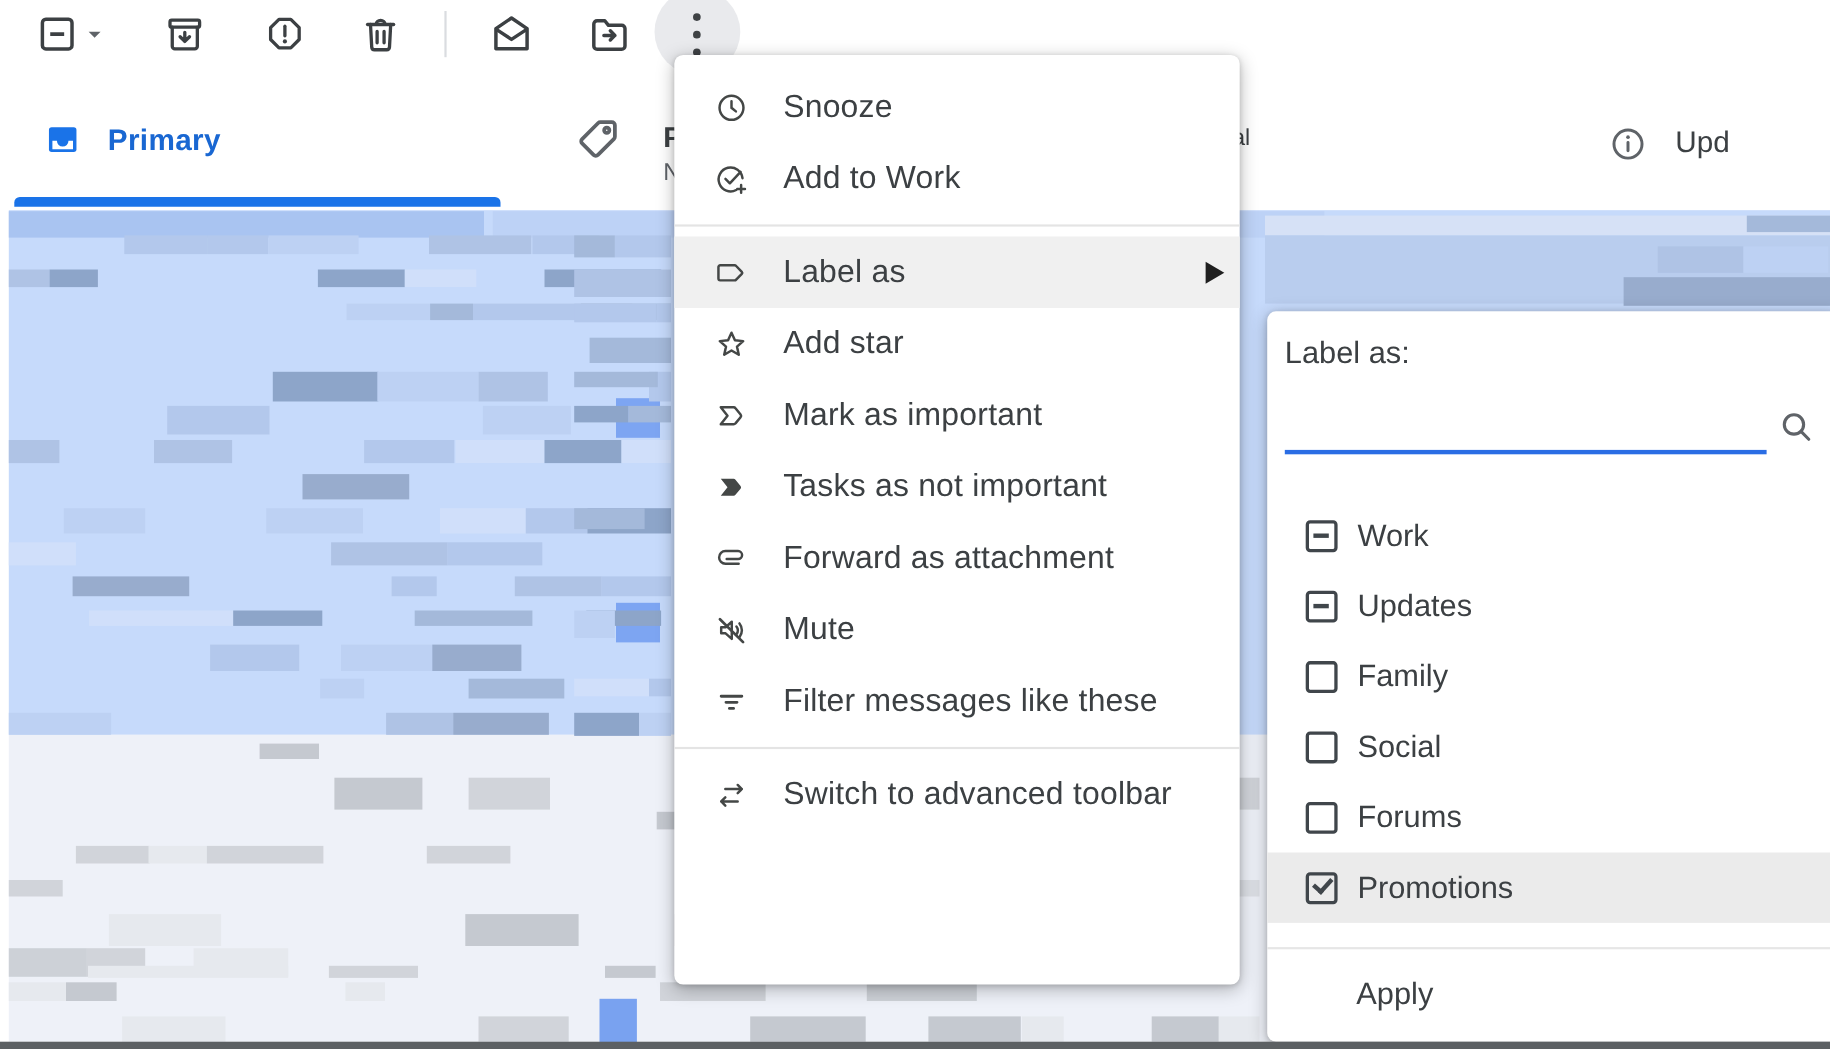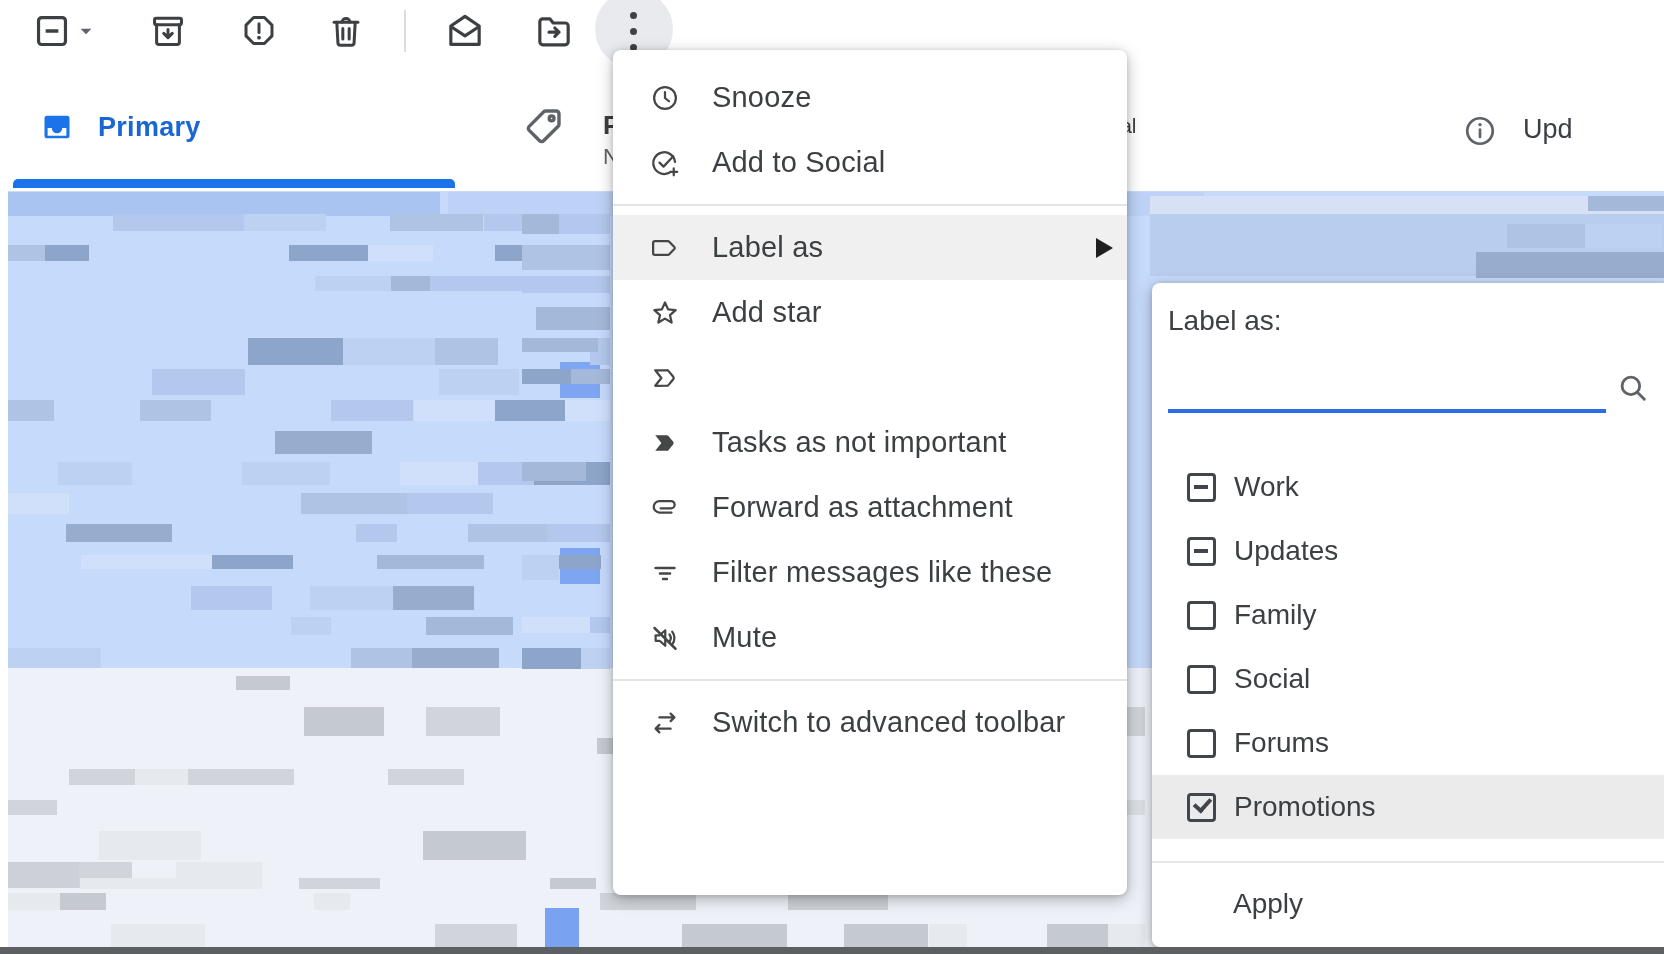--- a/index.html
+++ b/index.html
@@ -316,21 +316,21 @@
       <span class="lbl">Snooze</span>
     </div>
     <div class="ctx-row">
       <span class="mi">
           <svg width="30" height="30" viewBox="0 0 24 24" fill="none" stroke="#444746" stroke-width="1.8" stroke-linecap="round" stroke-linejoin="round">
             <path d="M20 11.2 a8.7 8.7 0 1 0-4.6 8.6"></path>
             <path d="M7.6 11.7 l3.2 3.2 7.8-8.3"></path>
             <path d="M19 16.2 v5.6 M16.2 19 h5.6"></path>
           </svg>
         </span>
-      <span class="lbl">Add to Social</span>
+      <span class="lbl">Add to Work</span>
     </div>
     <div class="ctx-div"></div>
     <div class="ctx-row hl">
       <span class="mi">
           <svg width="30" height="30" viewBox="0 0 24 24" fill="none" stroke="#444746" stroke-width="1.8" stroke-linejoin="round">
             <path d="M3.8 6.5 h10.4 a1.6 1.6 0 0 1 1.2.55 l4.1 4.2 a1.1 1.1 0 0 1 0 1.5 l-4.1 4.2 a1.6 1.6 0 0 1-1.2.55 H3.8 a1.3 1.3 0 0 1-1.3-1.3 V7.8 a1.3 1.3 0 0 1 1.3-1.3 z"></path>
           </svg>
         </span>
       <span class="lbl">Label as</span>
       <span class="ctx-arrow"></span>
@@ -342,54 +342,55 @@
           </svg>
         </span>
       <span class="lbl">Add star</span>
     </div>
     <div class="ctx-row">
       <span class="mi">
           <svg width="30" height="30" viewBox="0 0 24 24" fill="none" stroke="#444746" stroke-width="1.8" stroke-linejoin="round">
             <path d="M4.2 5.8 h9.3 a1.7 1.7 0 0 1 1.4.7 l3.7 4.5 a1.6 1.6 0 0 1 0 2 l-3.7 4.5 a1.7 1.7 0 0 1-1.4.7 H4.2 l4.9-6.2 z"></path>
           </svg>
         </span>
+      <span class="lbl">Mark as important</span>
     </div>
     <div class="ctx-row">
       <span class="mi">
           <svg width="30" height="30" viewBox="0 0 24 24">
             <path fill="#444746" d="M4.2 5.8 h9.3 a1.7 1.7 0 0 1 1.4.7 l3.7 4.5 a1.6 1.6 0 0 1 0 2 l-3.7 4.5 a1.7 1.7 0 0 1-1.4.7 H4.2 l4.9-6.2 z"></path>
           </svg>
         </span>
       <span class="lbl">Tasks as not important</span>
     </div>
     <div class="ctx-row">
       <span class="mi">
           <svg width="30" height="30" viewBox="0 0 24 24" fill="none" stroke="#444746" stroke-width="1.8" stroke-linecap="round">
             <path d="M8.5 12.2 h8.3 a2.9 2.9 0 0 0 0-5.8 H7.6 a4.6 4.6 0 0 0 0 9.2 h9.6"></path>
           </svg>
         </span>
       <span class="lbl">Forward as attachment</span>
-    </div>
-    <div class="ctx-row">
-      <span class="mi">
-          <svg width="30" height="30" viewBox="0 0 24 24" fill="none" stroke="#444746" stroke-width="2.1" stroke-linecap="round">
-            <path d="M4.5 8 h15 M8 12.4 h8 M10.5 16.8 h3"></path>
-          </svg>
-        </span>
-      <span class="lbl">Filter messages like these</span>
     </div>
     <div class="ctx-row">
       <span class="mi">
           <svg width="30" height="30" viewBox="0 0 24 24" fill="none" stroke="#444746" stroke-width="1.8" stroke-linecap="round" stroke-linejoin="round">
             <path d="M4.5 9.8 v4.4 h3.2 l4.5 4 V5.8 l-4.5 4 z"></path>
             <path d="M15.6 9.2 a4.6 4.6 0 0 1 0 5.6 M17.8 7 a8 8 0 0 1 0 10"></path>
             <path d="M3.6 4 L20.4 20.6" stroke-width="2"></path>
           </svg>
         </span>
       <span class="lbl">Mute</span>
+    </div>
+    <div class="ctx-row">
+      <span class="mi">
+          <svg width="30" height="30" viewBox="0 0 24 24" fill="none" stroke="#444746" stroke-width="2.1" stroke-linecap="round">
+            <path d="M4.5 8 h15 M8 12.4 h8 M10.5 16.8 h3"></path>
+          </svg>
+        </span>
+      <span class="lbl">Filter messages like these</span>
     </div>
     <div class="ctx-div"></div>
     <div class="ctx-row">
       <span class="mi">
           <svg width="30" height="30" viewBox="0 0 24 24" fill="none" stroke="#444746" stroke-width="1.8" stroke-linecap="round" stroke-linejoin="round">
             <path d="M7.5 7.5 h12 M19.5 7.5 l-3-3 M19.5 7.5 l-3 3"></path>
             <path d="M16.5 16.5 h-12 M4.5 16.5 l3-3 M4.5 16.5 l3 3"></path>
           </svg>
         </span>
       <span class="lbl">Switch to advanced toolbar</span>

